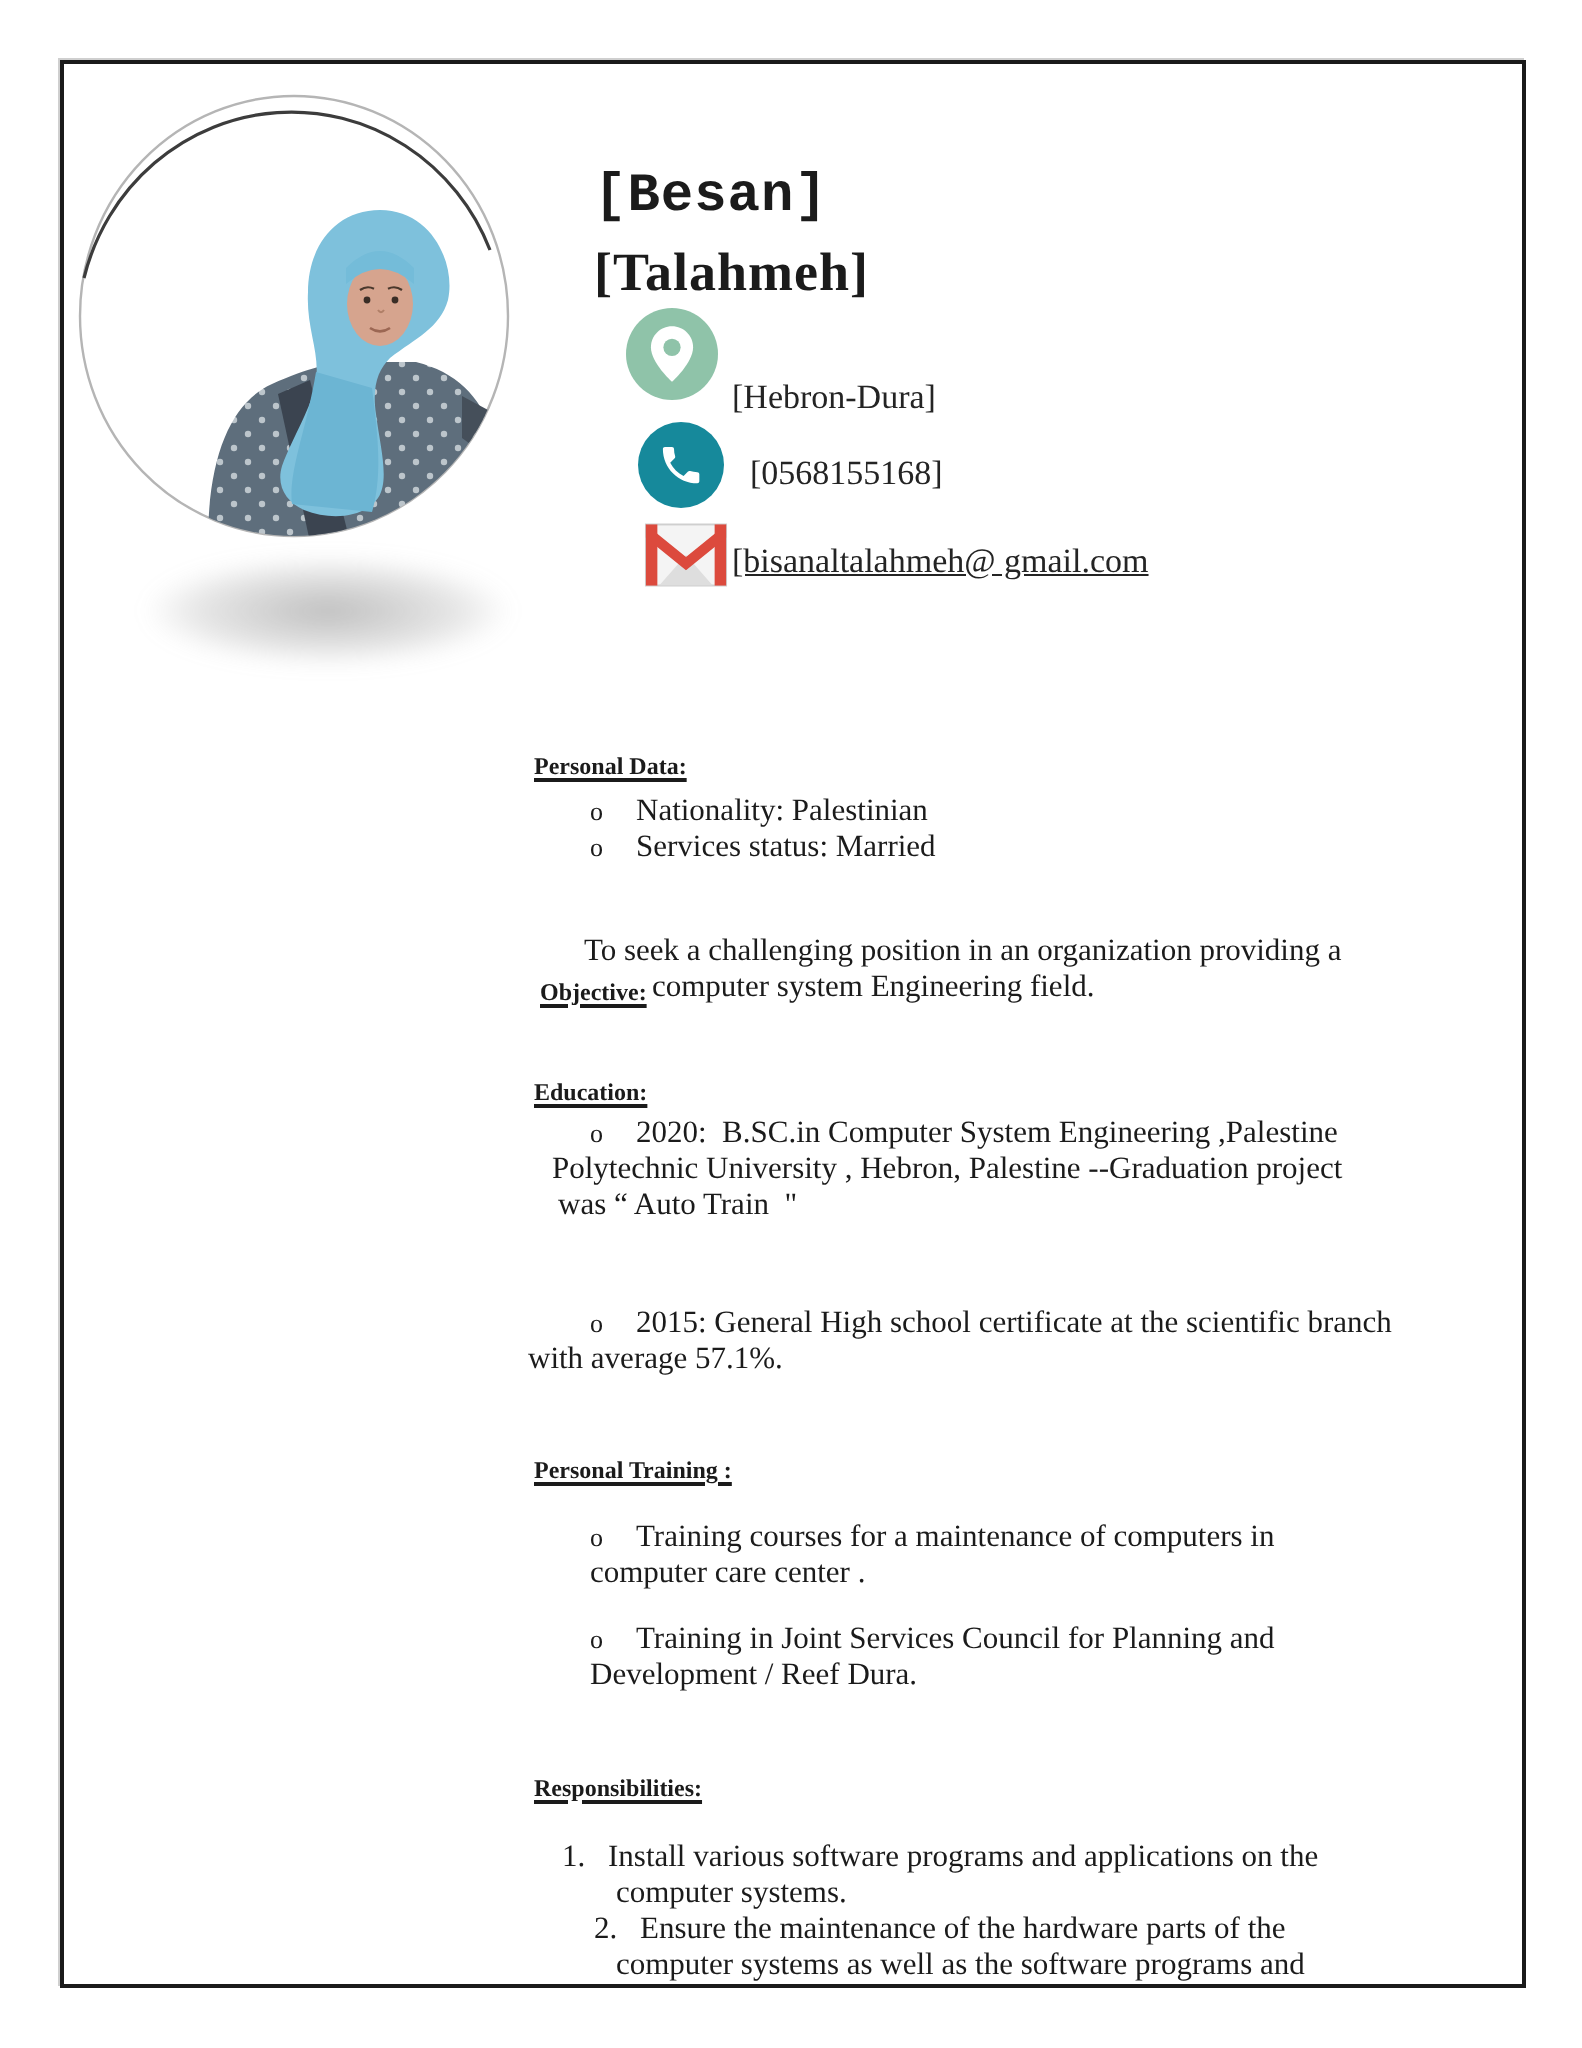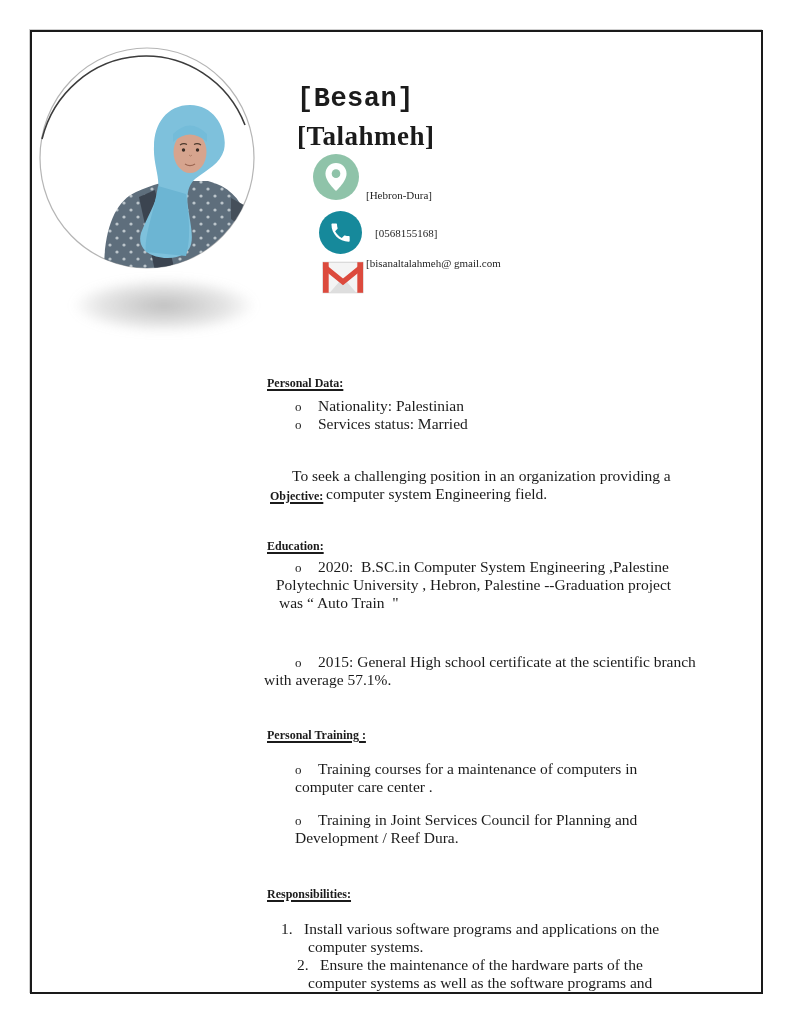--- a/index.html
+++ b/index.html
@@ -28,24 +28,24 @@
   
   .name{font-size:27px;font-weight:700;letter-spacing:.5px;white-space:pre;}
   .name1{left:297px;top:84px;font-family:Liberation Mono, monospace;}
   .name2{left:297px;top:121px;}
   
   .icon{display:block;}
   .icon svg{display:block;width:100%;height:100%;}
   .ic-location{left:313px;top:154px;width:46px;height:46px;}
   .ic-phone{left:319px;top:211px;width:43px;height:43px;}
   .ic-gmail{left:322px;top:261px;width:42px;height:33px;}
-  .contact-label{font-size:11px;white-space:pre;color:#242424;}
+  .contact-label{font-size:17px;white-space:pre;color:#242424;}
   .lb-location{left:366px;top:189px;}
   .lb-phone{left:375px;top:227px;}
-  .lb-email{left:366px;top:257px;}
+  .lb-email{left:366px;top:271px;text-decoration:underline;}
   
   .heading{
     font-size:12px;font-weight:700;white-space:pre;
     text-decoration:underline;text-decoration-thickness:2px;text-underline-offset:2px;
   }
   .line{font-size:15.5px;white-space:pre;}
   .bul{display:inline-block;width:23px;font-size:13px;}
   .num{display:inline-block;width:23px;}
   .h-pd{left:267px;top:376px;}
   .pd-b1{left:295px;top:397px;}

